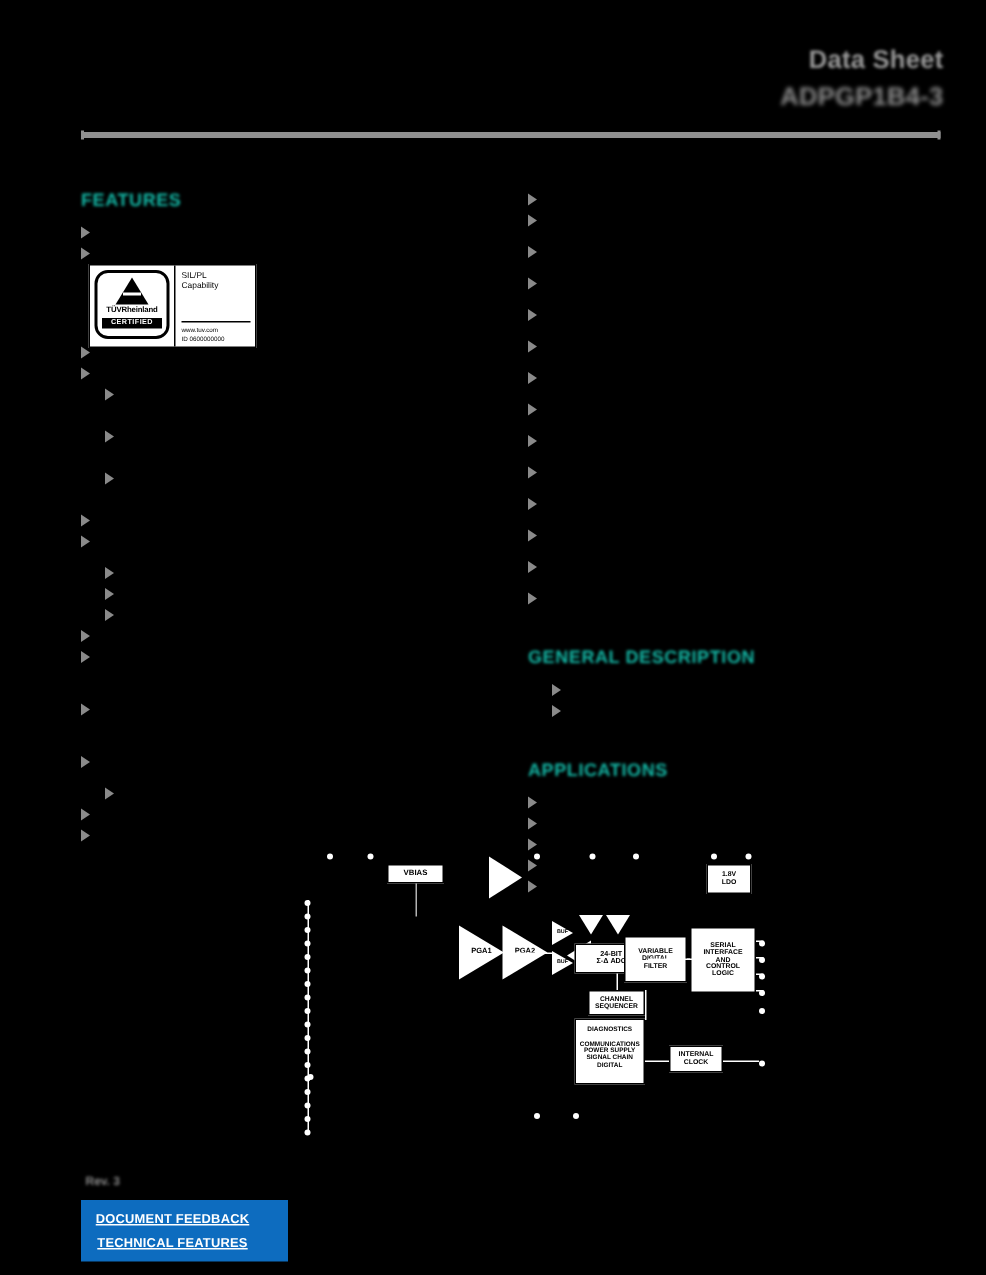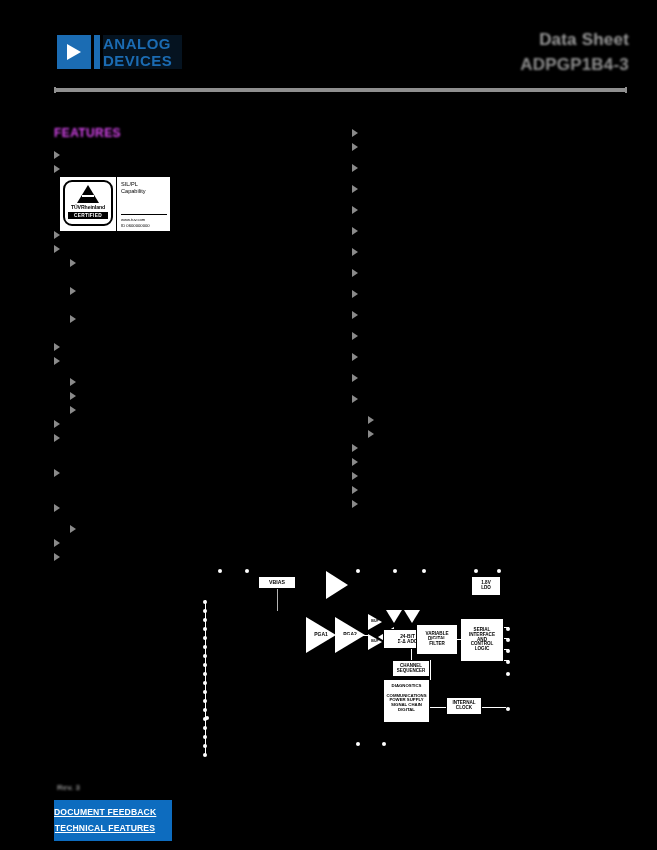--- a/index.html
+++ b/index.html
@@ -43,21 +43,21 @@
     content: ""; position: absolute; right: 0; top: -1px;
     width: 2px; height: 6px; background: #8f8f8f;
   }
 
   
   .col { position: absolute; top: 126px; }
   #col-left  { left: 54px;  width: 272px; }
   #col-right { left: 352px; width: 275px; }
 
   .sec-head {
-    color: #d946ef; font-size: 12px; font-weight: bold;
+    color: #14b8a6; font-size: 12px; font-weight: bold;
     letter-spacing: .4px; margin: 0 0 8px 0;
     filter: blur(.9px);
   }
   .sec-head.gap { margin-top: 18px; }
 
   
   ul.bul { list-style: none; margin: 0; padding: 0; }
   ul.bul li {
     position: relative; height: 14px; line-height: 14px;
     padding-left: 12px; color: transparent; font-size: 9.5px;
@@ -172,46 +172,34 @@
   #bd .vln { width: 1px; }
 
   
   #footer-rev {
     position: absolute; left: 57px; top: 783px;
     font-size: 8px; font-weight: bold; color: #8a8a8a;
     filter: blur(.9px);
   }
   #footer-btns {
     position: absolute; left: 54px; top: 800px;
-    width: 118px; background: #0d6cbf;
+    width: 138px; background: #0d6cbf;
     padding: 4px 16px 5px 0;
   }
   #footer-btns .fbtn {
     display: block; color: #fff; font-size: 8.6px; font-weight: bold;
     text-align: center; padding: 3px 0; letter-spacing: .15px;
     white-space: nowrap;
   }
 </style>
 </head>
 <body>
 
 <div id="header">
 
-  <div id="logo">
-    <svg width="125" height="40" viewBox="0 0 125 40">
-      <rect x="0" y="3" width="34" height="34" fill="#1b6cb3"></rect>
-      <polygon points="10,12 10,28 24,20" fill="#ffffff"></polygon>
-      <rect x="37" y="3" width="6" height="34" fill="#1b6cb3"></rect>
-      <g fill="#1b6cb3" font-family="Liberation Sans, sans-serif" font-size="15" font-weight="bold" letter-spacing="0.5">
-        <text x="46" y="17">ANALOG</text>
-        <text x="46" y="34">DEVICES</text>
-      </g>
-      <rect x="46" y="3" width="79" height="34" fill="#1b6cb3" opacity="0.18"></rect>
-    </svg>
-  </div>
 
   <div id="header-right">
     <div class="hdr-title">Data Sheet</div>
     <div class="hdr-part">ADPGP1B4-3</div>
   </div>
 
   <div id="header-rule"></div>
 </div>
 
 <div class="col" id="col-left">
@@ -272,25 +260,27 @@
     <li class="sp"></li>
     <li class="sp"></li>
     <li class="sp"></li>
     <li class="sp"></li>
     <li class="sp"></li>
     <li class="sp"></li>
     <li class="sp"></li>
     <li class="sp"></li>
   </ul>
 
+  <div class="sec-head gap">GENERAL DESCRIPTION</div>
   <ul class="bul">
     <li class="sub"></li>
     <li class="sub"></li>
   </ul>
 
+  <div class="sec-head gap" style="margin-top:25px">APPLICATIONS</div>
   <ul class="bul">
     <li></li>
     <li></li>
     <li></li>
     <li></li>
     <li></li>
   </ul>
 </div>
 
 <div id="bd">

